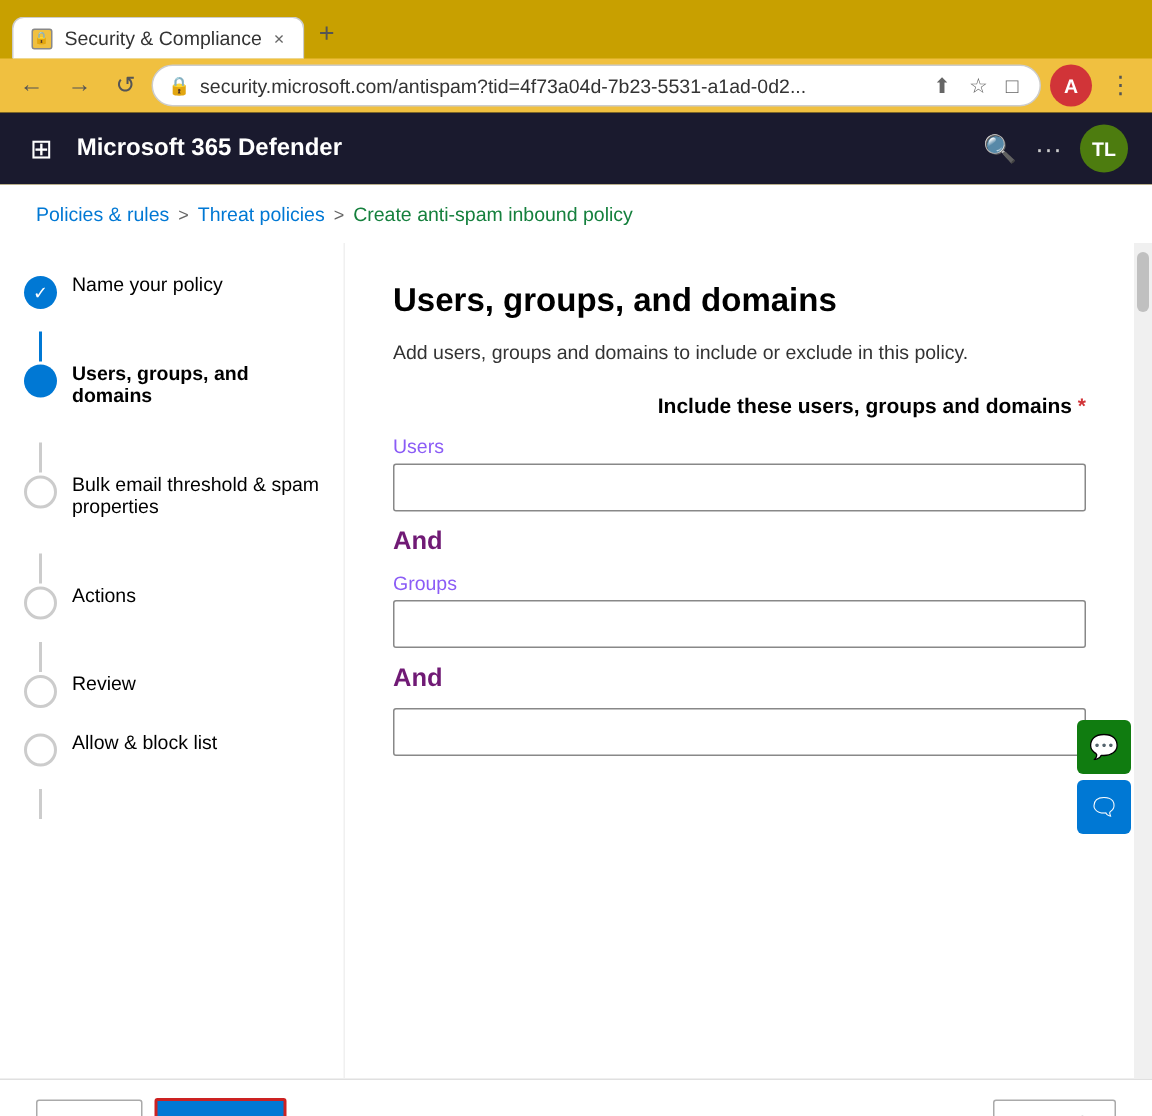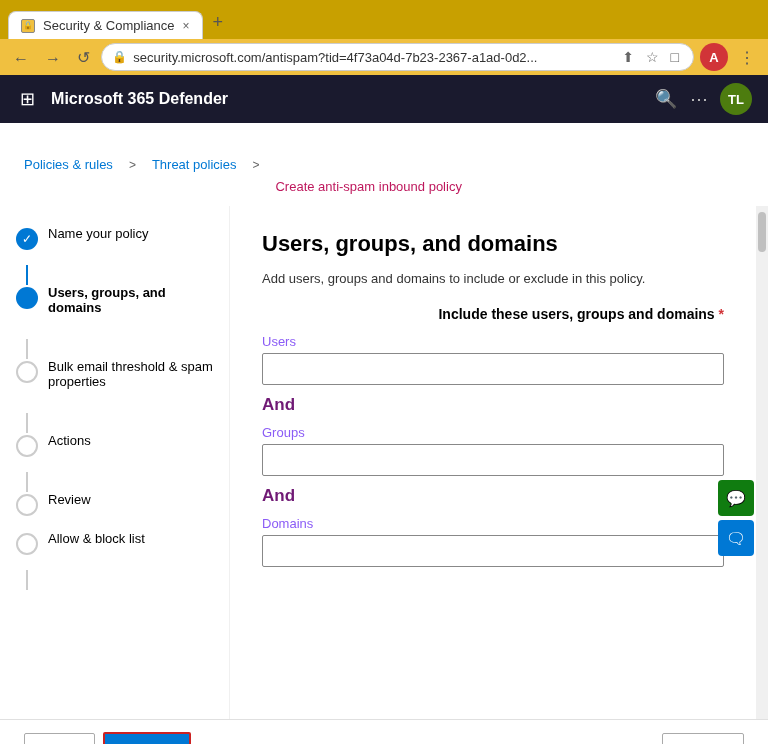--- a/index.html
+++ b/index.html
@@ -23,23 +23,23 @@
     .waffle-icon { color: #fff; font-size: 18px; cursor: pointer; padding: 4px; }
     .app-title { color: #fff; font-size: 16px; font-weight: 600; flex: 1; }
     .app-bar-search { color: #ccc; font-size: 18px; cursor: pointer; }
     .app-bar-more { color: #ccc; font-size: 18px; cursor: pointer; }
     .app-bar-avatar { width: 32px; height: 32px; background: #4d7c0f; border-radius: 50%; display: flex; align-items: center; justify-content: center; color: #fff; font-size: 13px; font-weight: 600; cursor: pointer; }
 
     
     .main-content { background: #fff; width: 768px; height: calc(744px - 90px); display: flex; flex-direction: column; }
 
     
-    .breadcrumb { padding: 12px 24px; display: flex; align-items: center; gap: 16px; font-size: 13px; color: #0078d4; border-bottom: none; }
+    .breadcrumb { padding: 12px 24px; display: flex; align-items: center; gap: 6px; font-size: 13px; color: #0078d4; border-bottom: none; }
     .breadcrumb-sep { color: #666; font-size: 12px; }
-    .breadcrumb-last { color: #be185d; margin-top: 44px; }
+    .breadcrumb-last { color: #15803d; }
     .breadcrumb-link { color: #0078d4; cursor: pointer; text-decoration: none; }
 
     
     .stepper { width: 230px; padding: 20px 16px; border-right: 1px solid #f0f0f0; flex-shrink: 0; }
     .step-item { display: flex; align-items: flex-start; gap: 10px; margin-bottom: 0; position: relative; }
     .step-icon { width: 22px; height: 22px; border-radius: 50%; display: flex; align-items: center; justify-content: center; flex-shrink: 0; margin-top: 2px; z-index: 1; }
     .step-icon-completed { background: #0078d4; color: #fff; font-size: 12px; }
     .step-icon-active { background: #0078d4; color: #fff; font-size: 10px; }
     .step-icon-inactive { border: 2px solid #ccc; background: #fff; }
     .step-label { font-size: 13px; padding-bottom: 24px; }
@@ -86,21 +86,21 @@
     </div>
     <button class="tab-new">+</button>
   </div>
 
   <div class="address-bar-row">
     <button class="nav-btn">←</button>
     <button class="nav-btn">→</button>
     <button class="nav-btn">↺</button>
     <div class="address-bar-wrapper">
       <span class="lock-icon">🔒</span>
-      <span class="address-text">security.microsoft.com/antispam?tid=4f73a04d-7b23-2367-a1ad-0d2...</span>
+      <span class="address-text">security.microsoft.com/antispam?tid=4f73a04d-7b23-5531-a1ad-0d2...</span>
       <div class="address-actions">
         <button class="addr-btn">⬆</button>
         <button class="addr-btn">☆</button>
         <button class="addr-btn">□</button>
       </div>
     </div>
     <span style="width:28px;height:28px;background:#d13438;border-radius:50%;display:flex;align-items:center;justify-content:center;color:#fff;font-size:13px;font-weight:600;cursor:pointer;">A</span>
     <button class="nav-btn">⋮</button>
   </div>
 </div>
@@ -191,21 +191,20 @@
       <div class="and-label">And</div>
 
       <div class="field-group">
         <div class="field-label">Groups</div>
         <input type="text" class="text-input" style="">
       </div>
 
       <div class="and-label">And</div>
 
       <div class="field-group">
-        <div class="field-label">Domains</div>
         <input type="text" class="text-input" style="">
       </div>
     </div>
 
     <div class="scroll-rail">
       <div class="scroll-thumb"></div>
     </div>
   </div>
 
   <div style="position:absolute; right:14px; top:480px; display:flex; flex-direction:column; gap:4px; z-index:10;">

